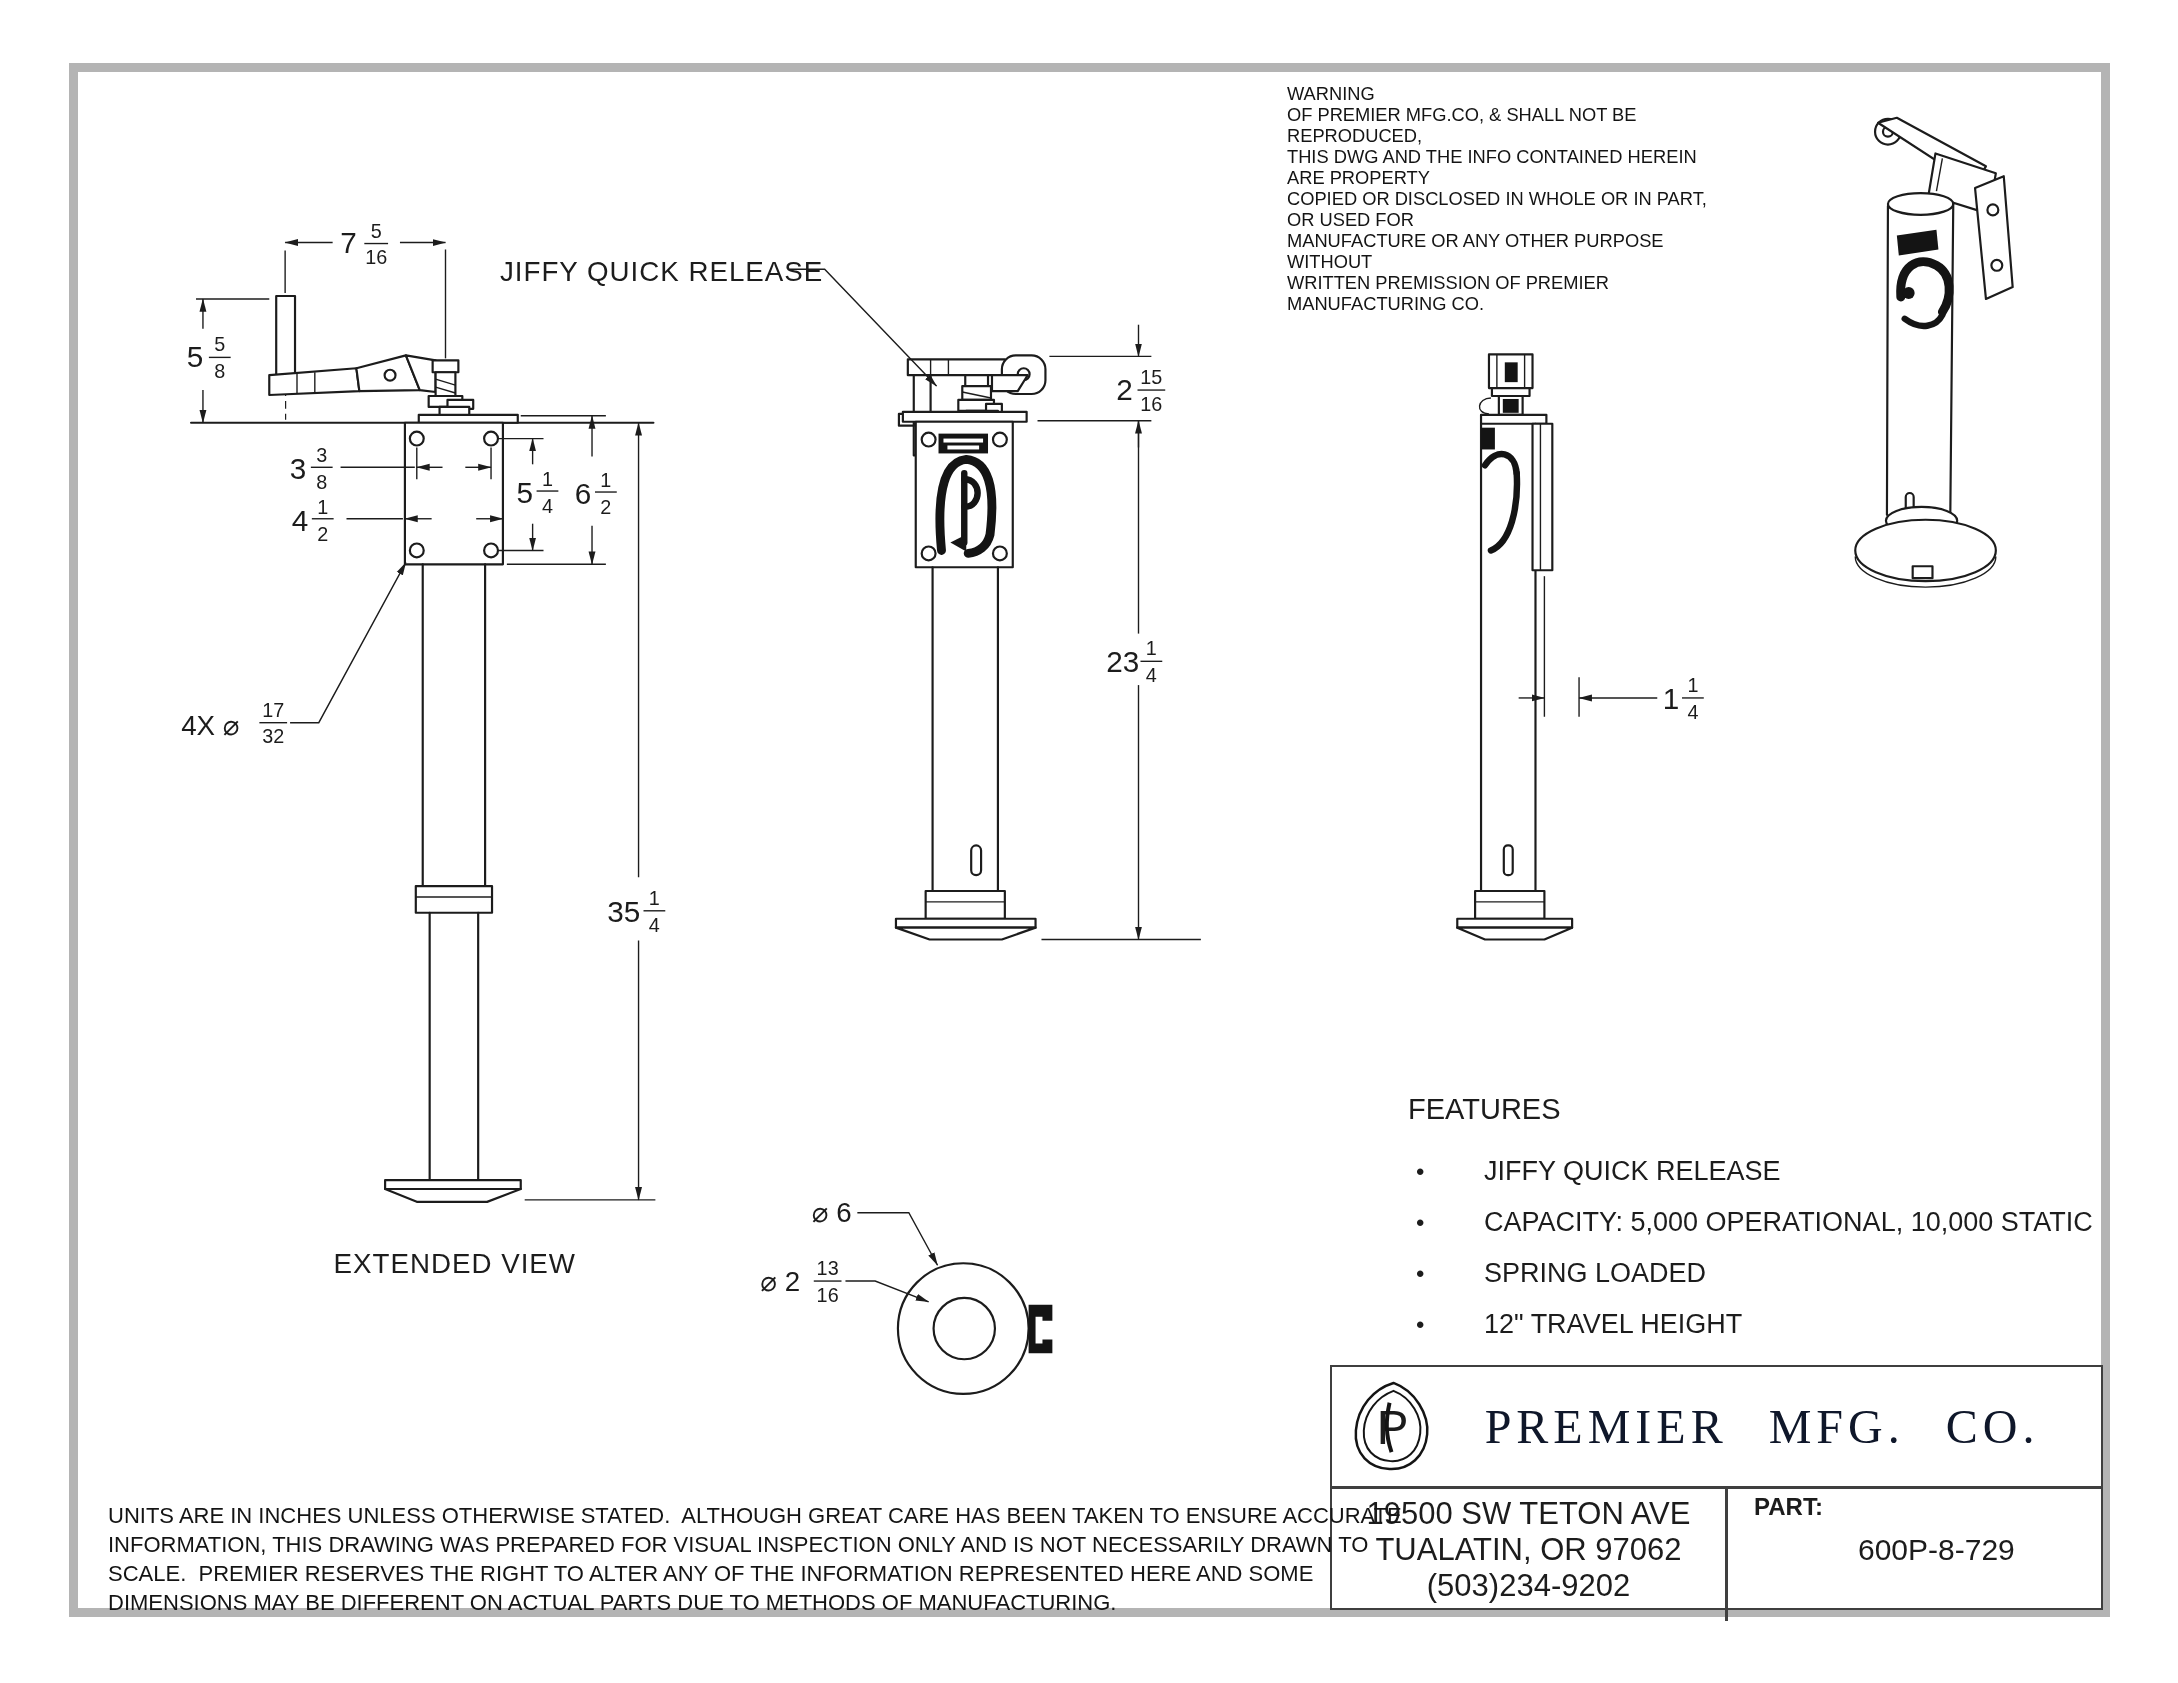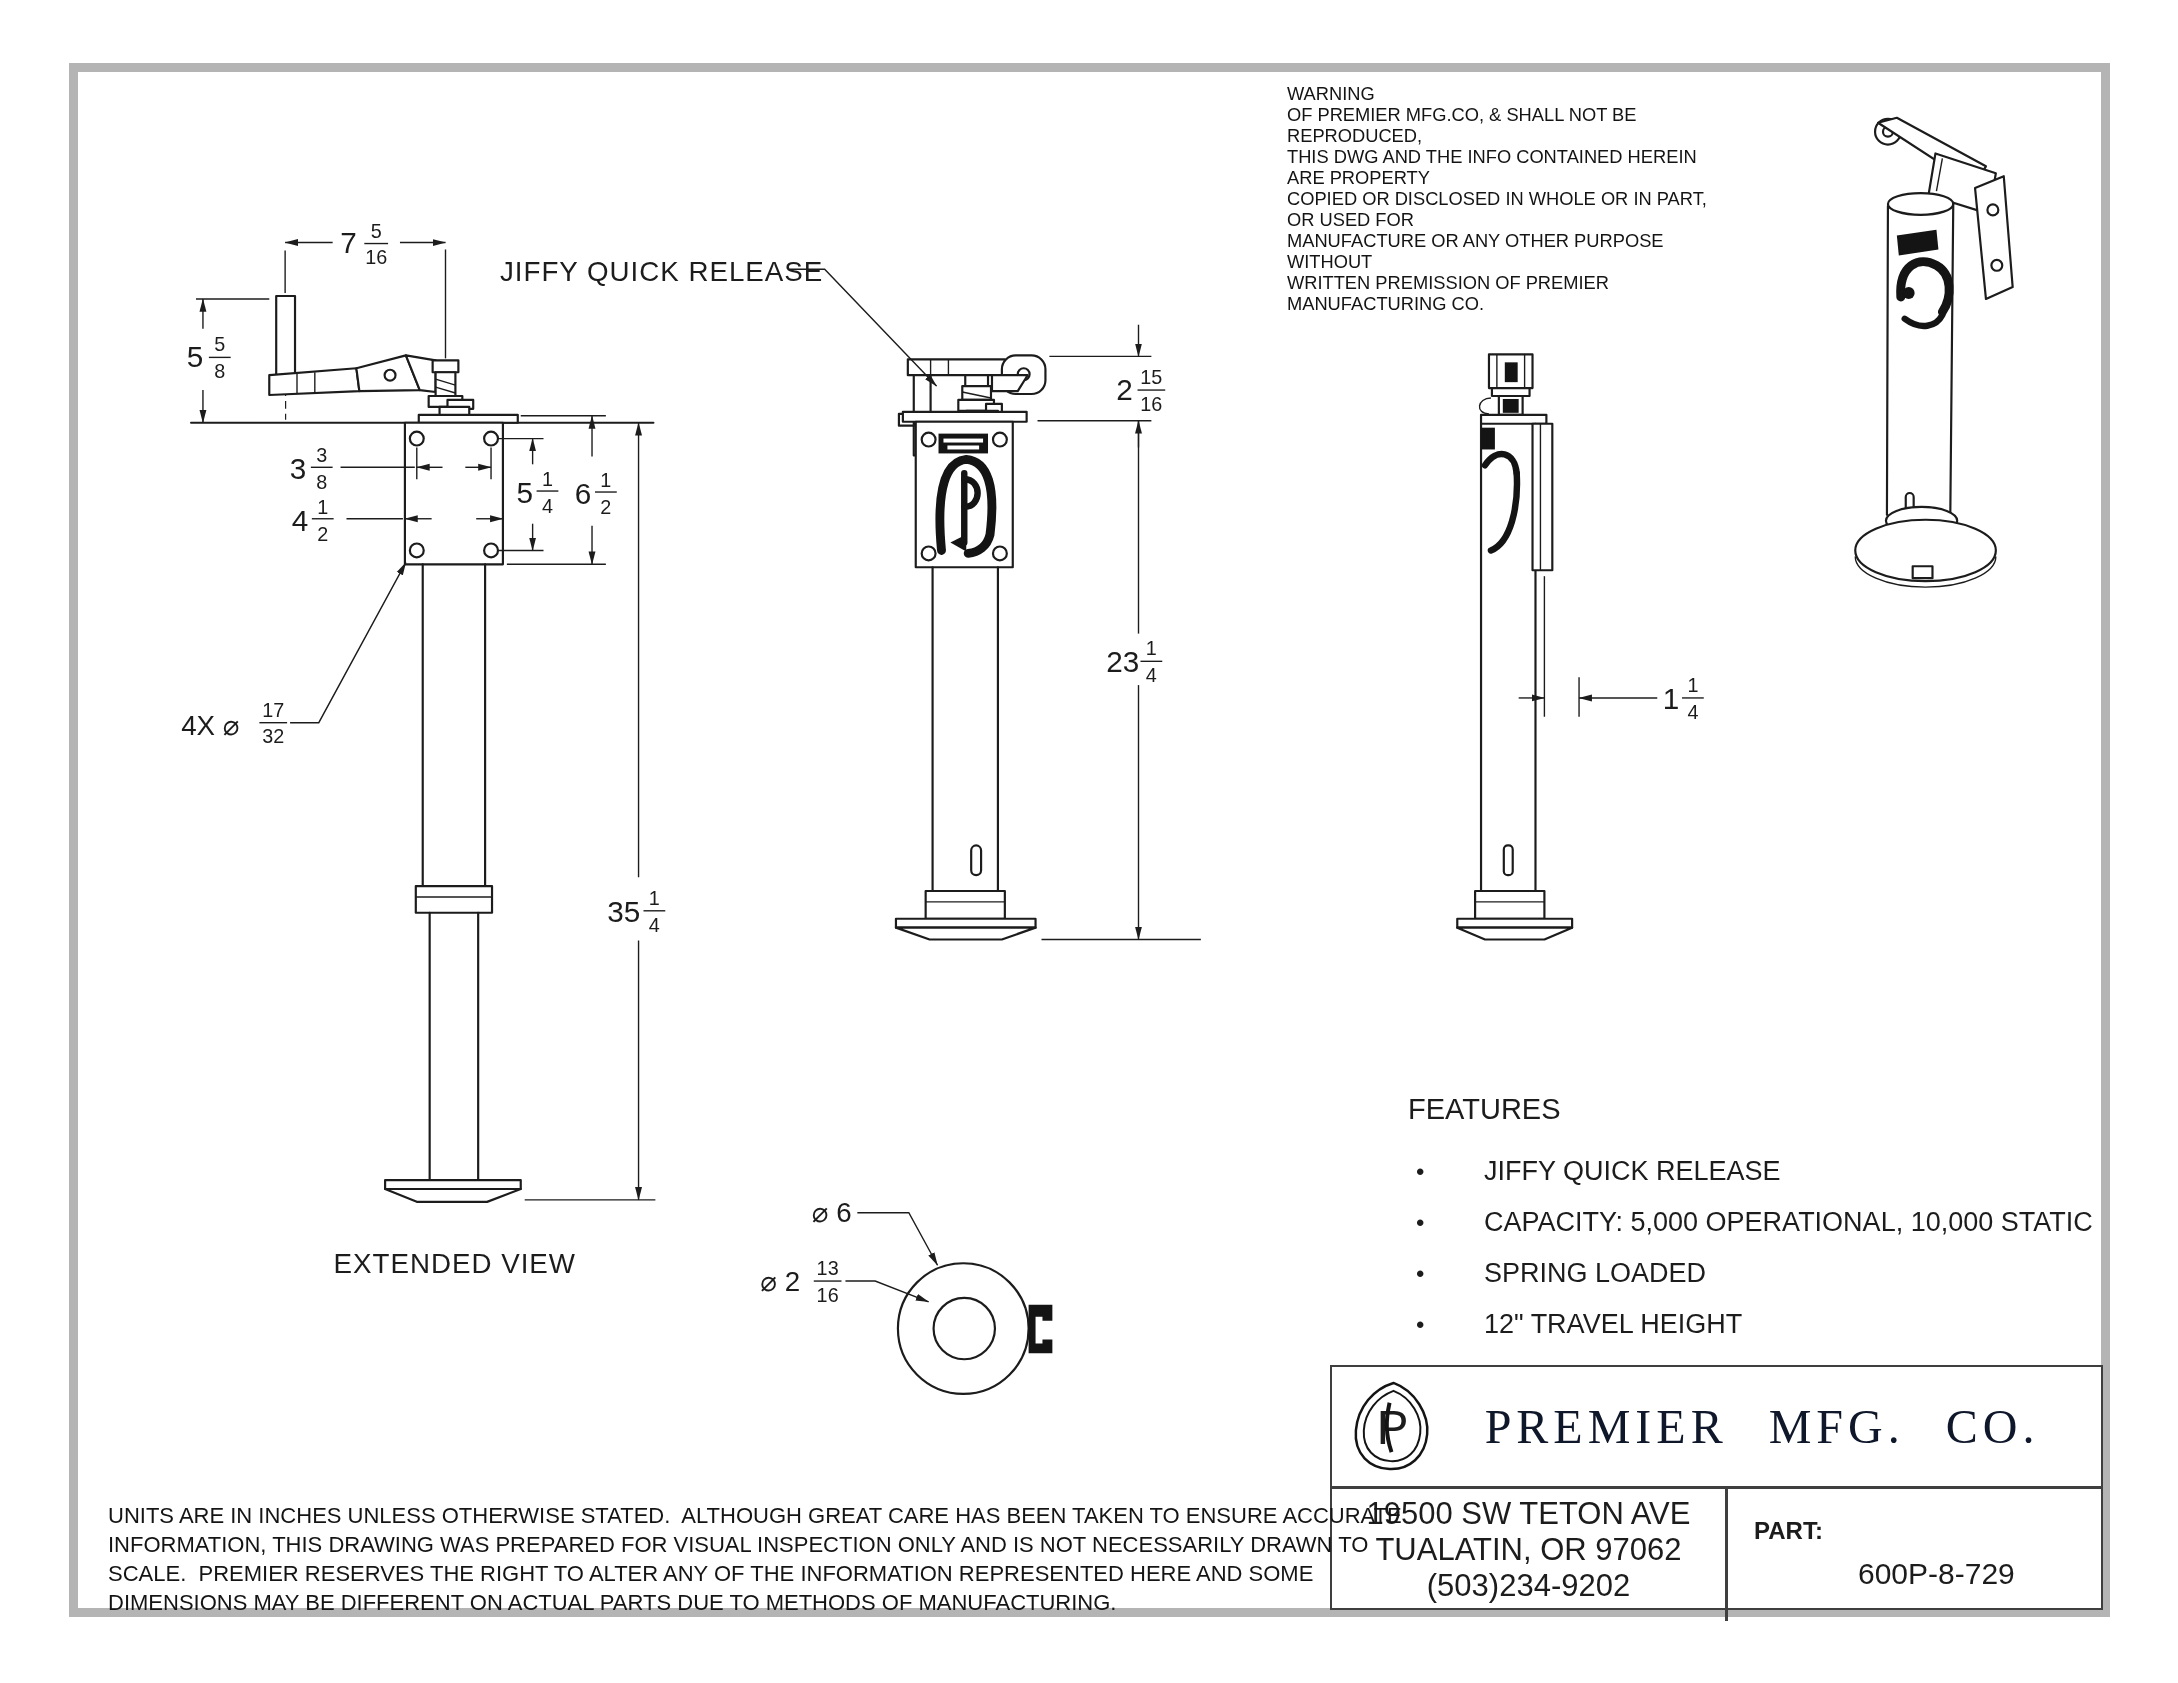--- a/index.html
+++ b/index.html
@@ -29,21 +29,21 @@
   .feat-text{font-size:27px;}
   .titleblock{position:absolute;left:1330px;top:1365px;width:773px;height:245px;
         border:2.5px solid #3f3f3f;box-sizing:border-box;background:#fff;}
   .tb-row1{height:119px;border-bottom:3px solid #3f3f3f;display:flex;align-items:center;}
   .tb-logo{margin-left:14px;flex:0 0 auto;}
   .tb-company{flex:1;text-align:center;font-family:"Liberation Serif",serif;
         font-size:48px;letter-spacing:5px;word-spacing:24px;color:#0f172a;margin-right:18px;}
   .tb-row2{display:flex;height:132px;}
   .tb-address{width:396px;border-right:3px solid #3f3f3f;box-sizing:border-box;
         padding-top:7px;text-align:center;font-size:31px;line-height:36px;}
-  .tb-part{flex:1;padding:28px 0 0 26px;}
+  .tb-part{flex:1;padding:4px 0 0 26px;}
   .tb-part-label{font-size:24px;font-weight:bold;}
   .tb-part-number{font-size:30px;margin:12px 0 0 104px;}
   .disclaimer{position:absolute;left:108px;top:1501px;font-size:22px;line-height:29px;
         color:#141414;}
   .disclaimer div{white-space:pre;}
 </style>
 </head>
 <body>
 
 <div class="page">

